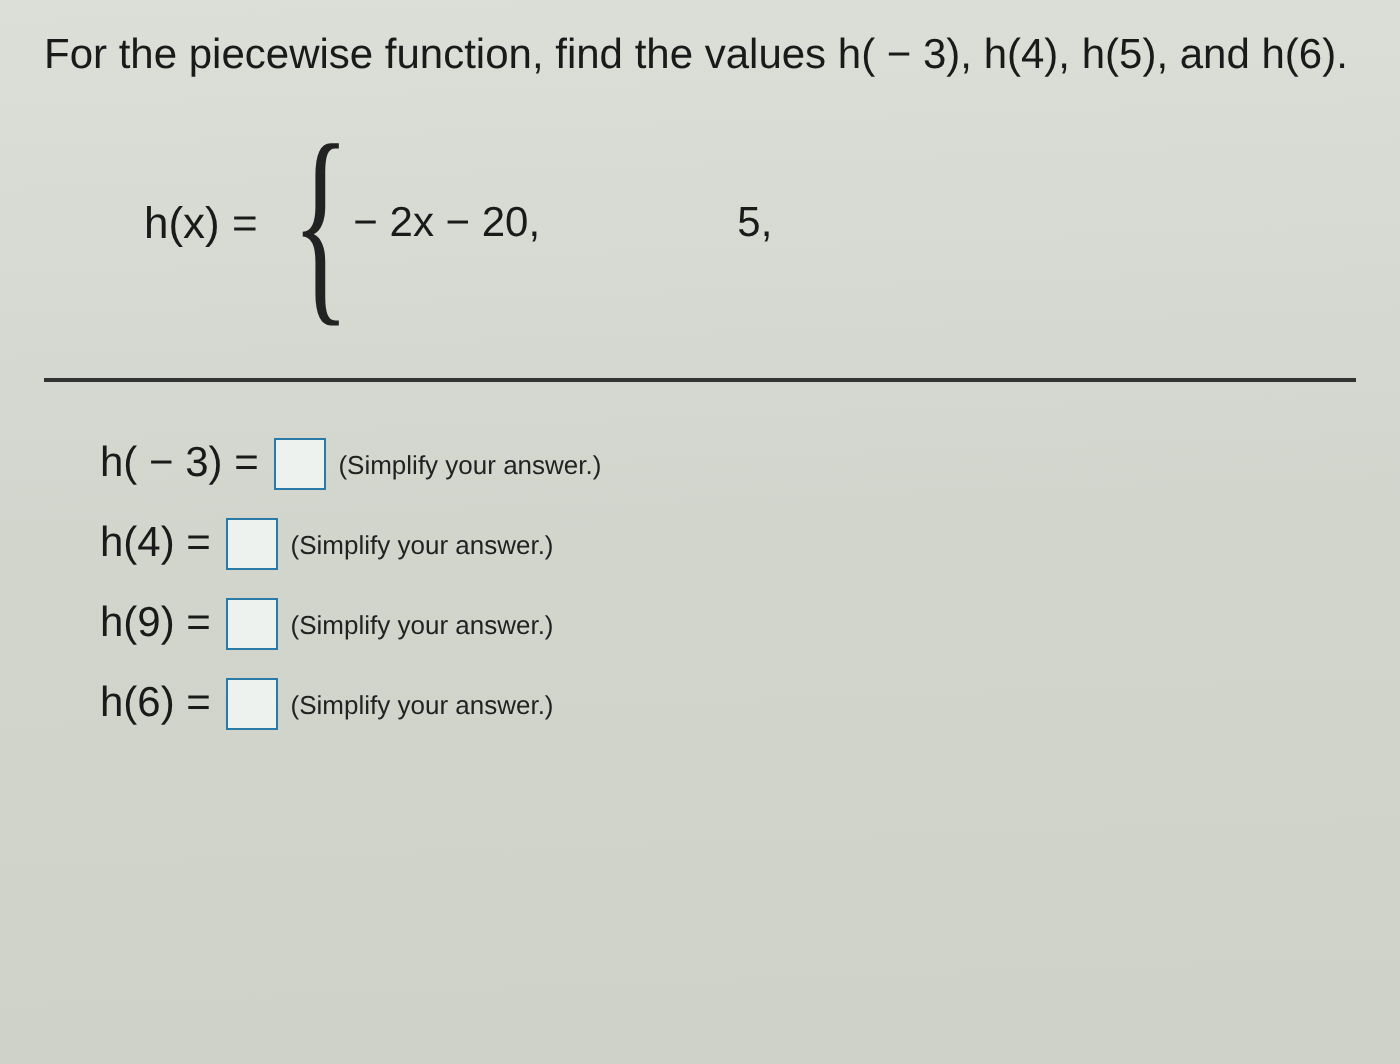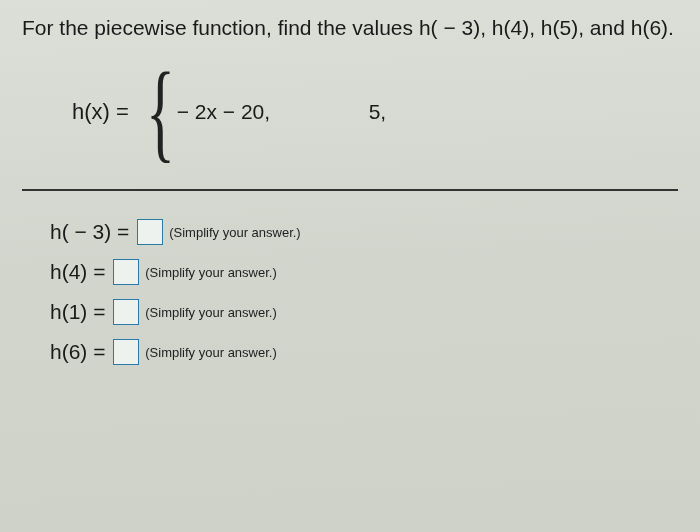--- a/index.html
+++ b/index.html
@@ -112,21 +112,21 @@
       <span class="hint">(Simplify your answer.)</span>
     </div>
 
     <div class="answer-line">
       <span class="ans-lhs">h(4) = </span>
       <span class="input-box"></span>
       <span class="hint">(Simplify your answer.)</span>
     </div>
 
     <div class="answer-line">
-      <span class="ans-lhs">h(1) = </span>
+      <span class="ans-lhs">h(9) = </span>
       <span class="input-box"></span>
       <span class="hint">(Simplify your answer.)</span>
     </div>
 
     <div class="answer-line">
       <span class="ans-lhs">h(6) = </span>
       <span class="input-box"></span>
       <span class="hint">(Simplify your answer.)</span>
     </div>
 

